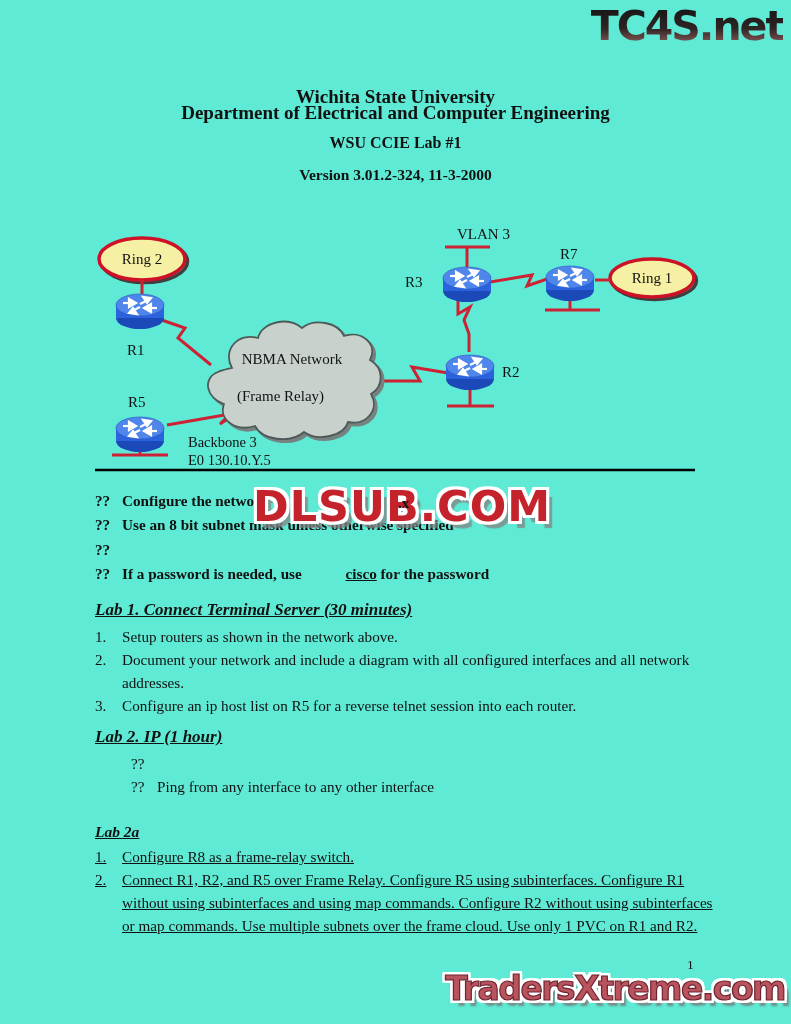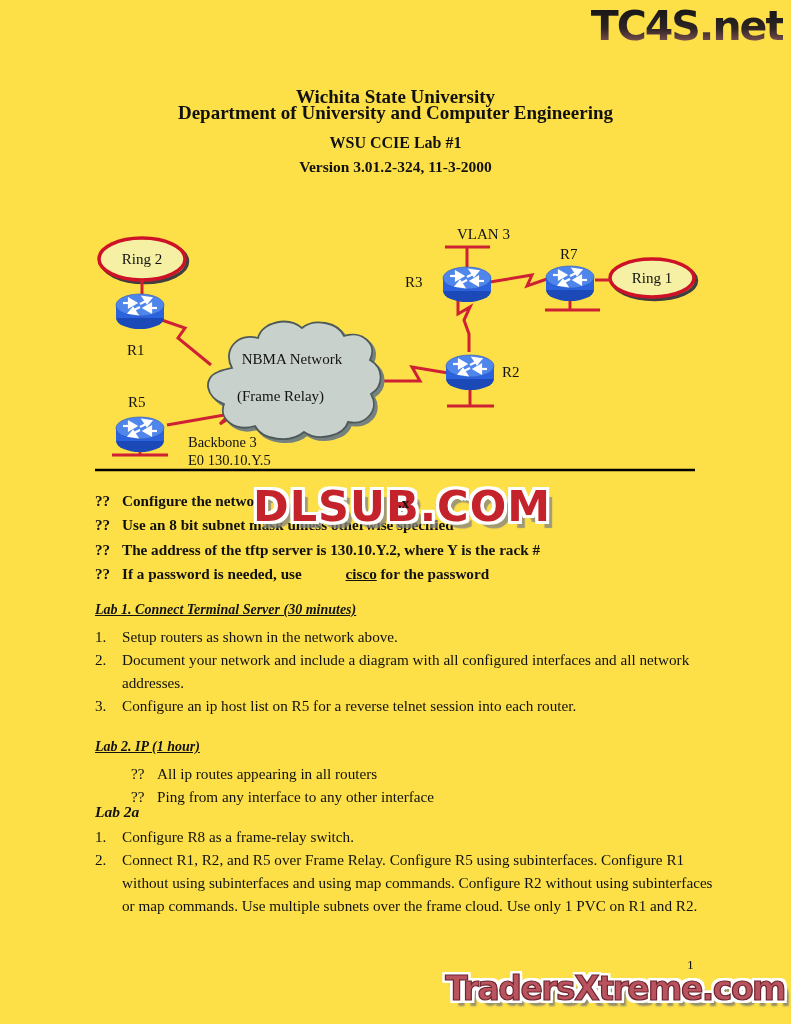--- a/index.html
+++ b/index.html
@@ -1,30 +1,30 @@
 <!DOCTYPE html>
 <html><head>
 <meta charset="utf-8">
 <style>
   html,body{margin:0;padding:0;background:#e8e8e8;}
-  #page{position:relative;width:791px;height:1024px;background:#fde047;overflow:hidden;
+  #page{position:relative;width:791px;height:1024px;background:#5eead4;overflow:hidden;
         font-family:"Liberation Serif","DejaVu Serif",serif;color:#111;}
   .abs{position:absolute;}
 
   
   #tc4s{top:2px;right:8px;font-family:"DejaVu Sans",sans-serif;font-weight:bold;
         font-size:41px;letter-spacing:-2px;
         background:linear-gradient(180deg,#161616 10%,#2e2424 55%,#8a5a57 88%,#a88a86 100%);
         -webkit-background-clip:text;background-clip:text;color:transparent;}
 
   
   #hdr{top:46px;left:0;width:100%;text-align:center;font-weight:bold;font-size:19px;line-height:15.5px;margin-top:43px;}
   #ttl{top:106px;left:0;width:100%;text-align:center;font-weight:bold;}
   #ttl .t1{font-size:16px;line-height:26px;margin-top:24px;}
-  #ttl .t2{font-size:15.5px;line-height:21px;}
+  #ttl .t2{font-size:15.5px;line-height:21px;margin-top:8px;}
 
   
   #diagram{top:218px;left:0;}
   #diagram text{font-family:"Liberation Serif","DejaVu Serif",serif;font-size:15px;fill:#121212;}
   #diagram text.sm{font-size:14.5px;}
 
   
   #instr{top:489px;left:95px;width:628px;font-weight:bold;font-size:15.2px;line-height:24.3px;z-index:2;}
   .iline{display:flex;}
   .iline .mk{width:27px;flex:none;}
@@ -33,25 +33,25 @@
   
   #wm{left:253px;top:481px;z-index:6;font-family:"DejaVu Sans",sans-serif;font-weight:bold;
       font-size:43px;letter-spacing:1px;color:#c5232c;white-space:nowrap;
       text-shadow:-3px -3px 0 #fff,3px -3px 0 #fff,-3px 3px 0 #fff,3px 3px 0 #fff,
                   -3px 0 0 #fff,3px 0 0 #fff,0 -3px 0 #fff,0 3px 0 #fff,
                   6px 7px 1px rgba(130,130,130,.75);text-align:right;}
   #frag-x{left:398px;top:495px;z-index:7;font-weight:bold;font-size:15px;}
 
   
   .lab{left:95px;width:628px;font-size:15.2px;line-height:23px;z-index:2;}
-  .lab h2{margin:0 0 4px 0;font-size:14px;font-style:italic;font-weight:bold;text-decoration:underline;}
+  .lab h2{margin:0 0 4px 0;font-size:17px;font-style:italic;font-weight:bold;text-decoration:underline;}
   .lab h3{margin:0 0 2px 0;font-size:15.5px;font-style:italic;font-weight:bold;}
   #lab1{top:598px;}
-  #lab2{top:725px;margin-top:10px;}
-  #lab2a{top:800px;}
+  #lab2{top:725px;}
+  #lab2a{top:820px;text-decoration:underline;}
   .nitem{display:flex;}
   .nitem .num{width:27px;flex:none;}
   .nitem .txt{flex:1;}
   .b2{display:flex;margin-left:36px;}
   .b2 .mk{width:26px;flex:none;}
 
   
   #pagenum{left:687px;top:957px;font-size:13.5px;}
   #traders{right:6px;top:969px;font-family:"DejaVu Sans",sans-serif;font-weight:bold;
       font-size:33px;letter-spacing:-1.5px;color:#b9545e;white-space:nowrap;
@@ -62,21 +62,21 @@
 </style>
 </head>
 <body>
 
 <div id="page">
 
   <div id="tc4s" class="abs">TC4S.net</div>
 
   <div id="hdr" class="abs">
     <div>Wichita State University</div>
-    <div>Department of University and Computer Engineering</div>
+    <div>Department of Electrical and Computer Engineering</div>
   </div>
 
   <div id="ttl" class="abs">
     <div class="t1">WSU CCIE Lab #1</div>
     <div class="t2">Version 3.01.2-324, 11-3-2000</div>
   </div>
 
   <svg id="diagram" class="abs" width="791" height="262" viewBox="0 0 791 262">
     <defs>
       <g id="router">
@@ -158,21 +158,20 @@
     <div class="iline">
       <span class="mk">??</span>
       <span>Configure the networ</span>
     </div>
     <div class="iline">
       <span class="mk">??</span>
       <span>Use an 8 bit subnet mask unless otherwise specified</span>
     </div>
     <div class="iline">
       <span class="mk">??</span>
-      <span>The address of the tftp server is 130.10.Y.2, where Y is the rack #</span>
     </div>
     <div class="iline">
       <span class="mk">??</span>
       <span><span>If a password is needed, use </span><span class="u">cisco</span><span> for the password</span></span>
     </div>
   </div>
 
   <div id="frag-x" class="abs">.x</div>
   <div id="wm" class="abs">DLSUB.COM</div>
 
@@ -189,21 +188,20 @@
     <div class="nitem">
       <span class="num">3.</span>
       <span class="txt">Configure an ip host list on R5 for a reverse telnet session into each router.</span>
     </div>
   </div>
 
   <div id="lab2" class="abs lab">
     <h2>Lab 2.  IP (1 hour)</h2>
     <div class="b2">
       <span class="mk">??</span>
-      <span>All ip routes appearing in all routers</span>
     </div>
     <div class="b2">
       <span class="mk">??</span>
       <span>Ping from any interface to any other interface</span>
     </div>
   </div>
 
   <div id="lab2a" class="abs lab">
     <h3>Lab 2a</h3>
     <div class="nitem">

